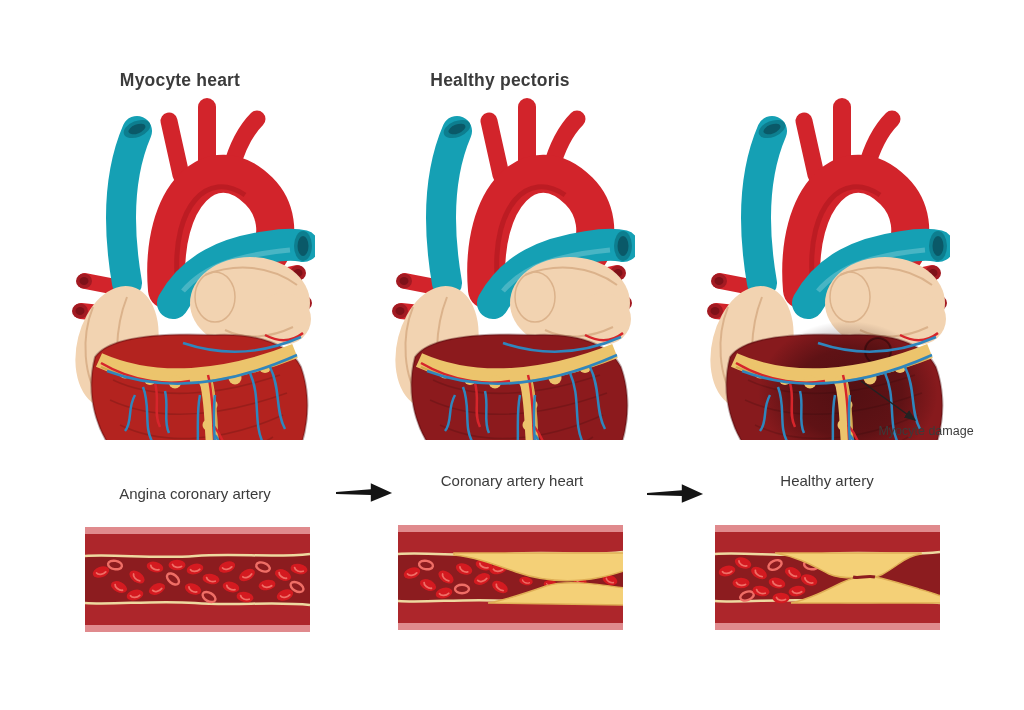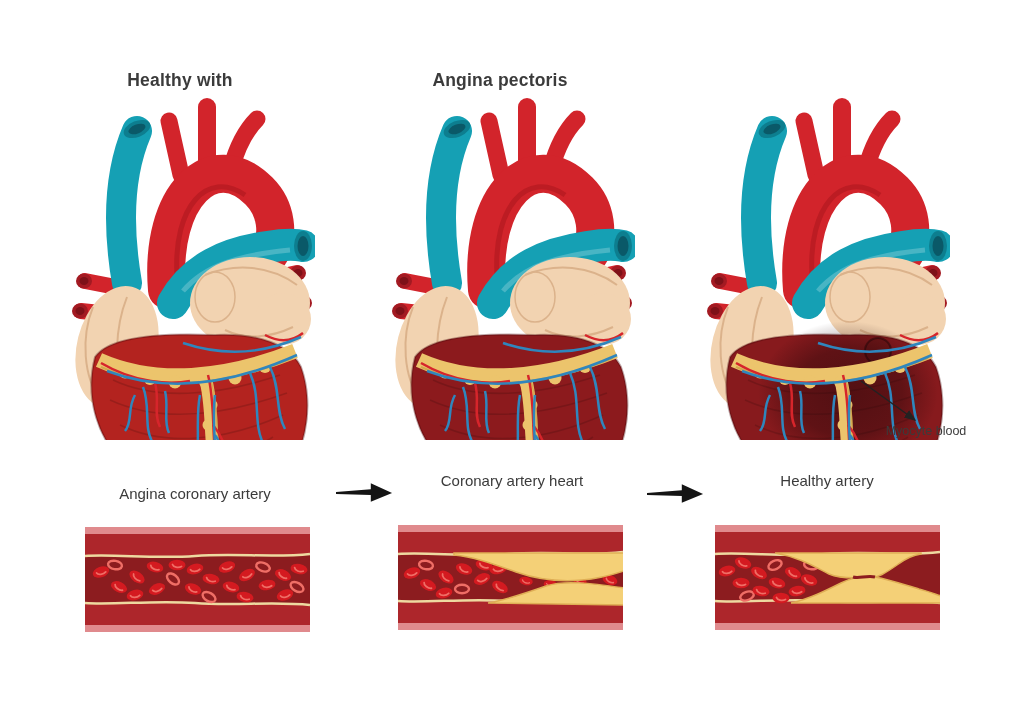--- a/index.html
+++ b/index.html
@@ -158,37 +158,37 @@
       <path d="M0,7 H225 V27 C190,31 150,26 110,29 C70,32 30,27 0,29 Z" fill="var(--artery-wall-inner)"></path>
       <path d="M0,98 H225 V78 C190,74 150,79 110,76 C70,73 30,78 0,76 Z" fill="var(--artery-wall-inner)"></path>
       <path d="M0,29 C30,27 70,32 110,29 C150,26 190,31 225,27" stroke="var(--artery-elastic-line)" stroke-width="2.5" fill="none"></path>
       <path d="M0,76 C30,78 70,73 110,76 C150,79 190,74 225,78" stroke="var(--artery-elastic-line)" stroke-width="2.5" fill="none"></path>
     </symbol>
   </defs>
 </svg>
 
 <div id="canvas" style="background: rgb(255, 255, 255);">
 
-  <h2 class="panel-title" style="left:30px">Healthy with</h2>
-  <h2 class="panel-title" style="left:350px">Angina pectoris</h2>
+  <h2 class="panel-title" style="left:30px">Myocyte heart</h2>
+  <h2 class="panel-title" style="left:350px">Healthy pectoris</h2>
 
   <svg class="heart-svg" style="left:65px;top:95px;--vbody:var(--ventricle-healthy)" viewBox="0 0 250 345">
     <use href="#sym-heart"></use>
   </svg>
   <svg class="heart-svg" style="left:385px;top:95px;--vbody:var(--ventricle-angina)" viewBox="0 0 250 345">
     <use href="#sym-heart"></use>
   </svg>
   <svg class="heart-svg" style="left:700px;top:95px;--vbody:var(--ventricle-infarction);--damage:1" viewBox="0 0 250 345">
     <use href="#sym-heart"></use>
   </svg>
 
   <svg class="myocyte-arrow" viewBox="0 0 76 52">
     <line x1="8" y1="5" x2="62" y2="44" stroke="#222" stroke-width="1.5" marker-end="url(#mArrow)"></line>
   </svg>
-  <div class="myocyte-label">Myocyte blood</div>
+  <div class="myocyte-label">Myocyte damage</div>
 
   <div class="artery-caption" style="left:85px;top:484px">
     <span>Angina coronary artery</span>
     <span></span>
   </div>
   <div class="artery-caption" style="left:402px;top:471px">
     <span>Coronary artery heart</span>
   </div>
   <div class="artery-caption" style="left:717px;top:471px">
     <span>Healthy artery</span>

